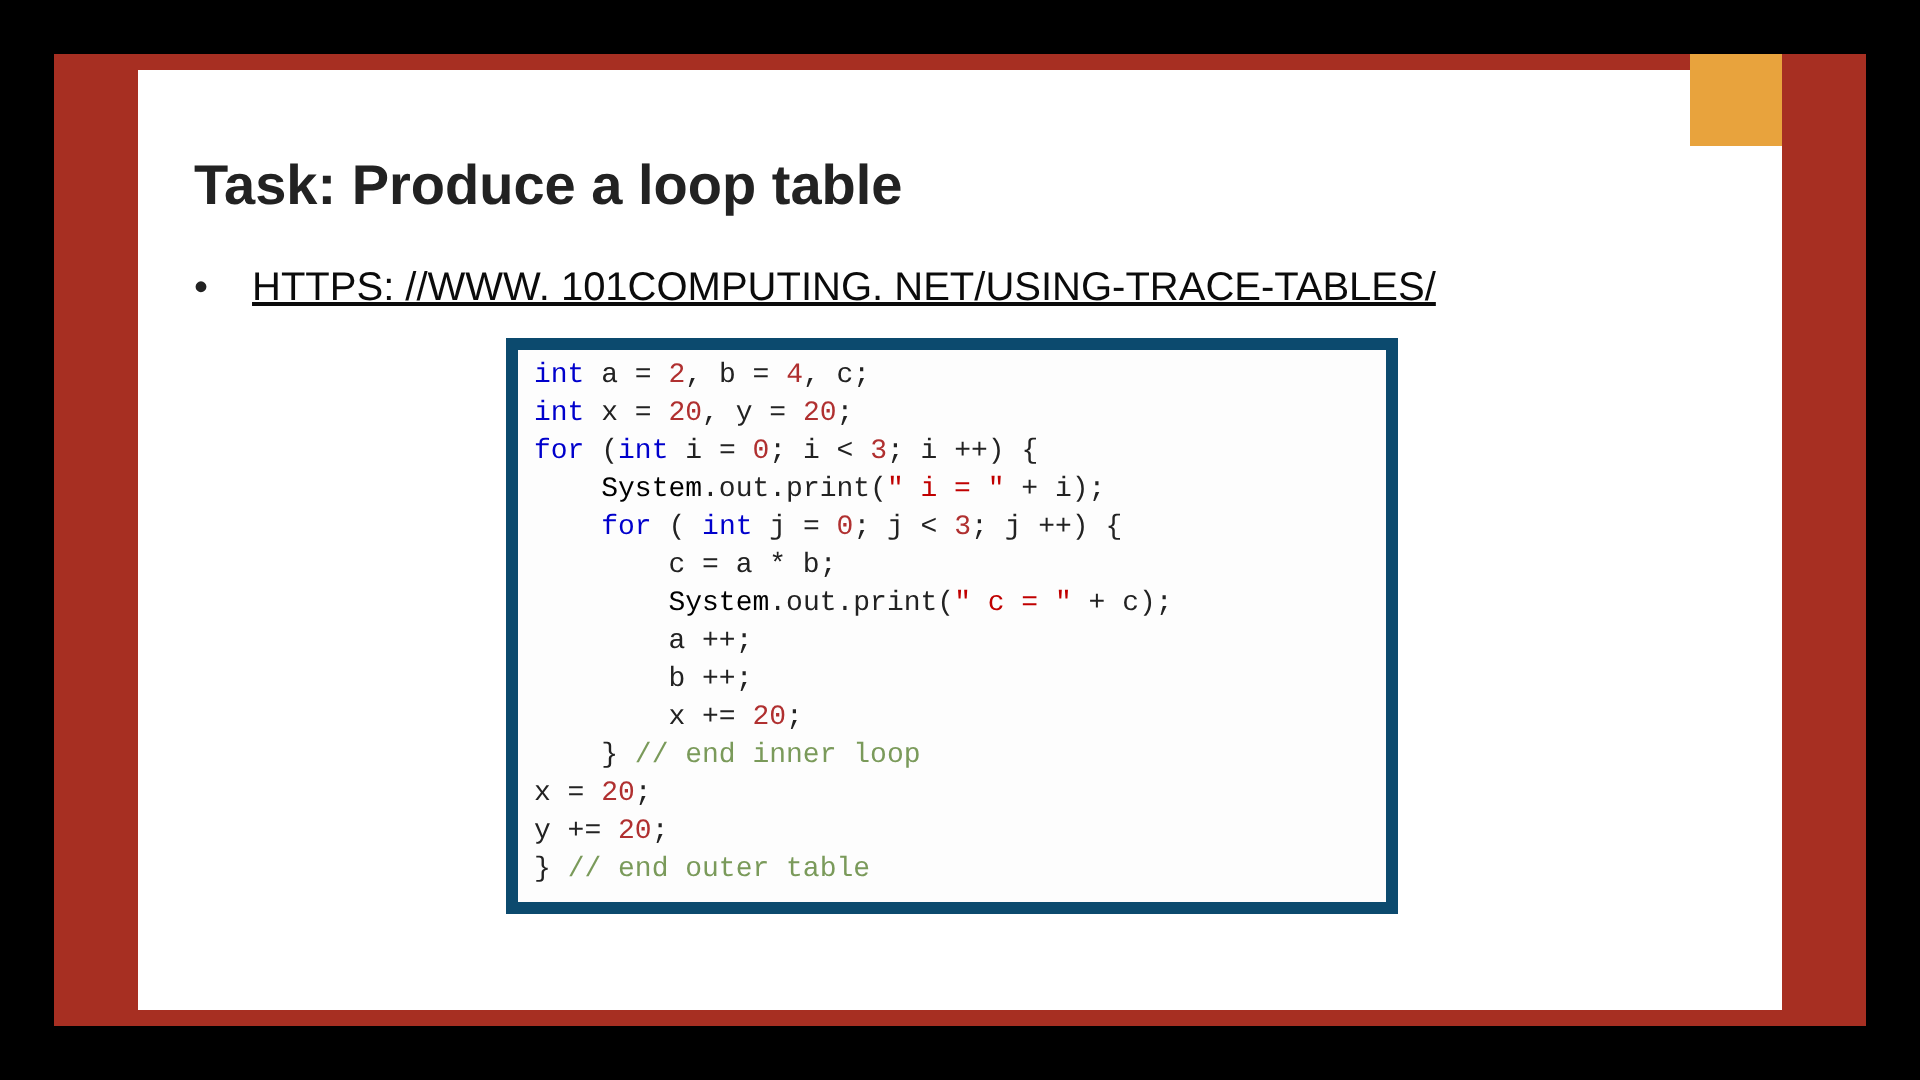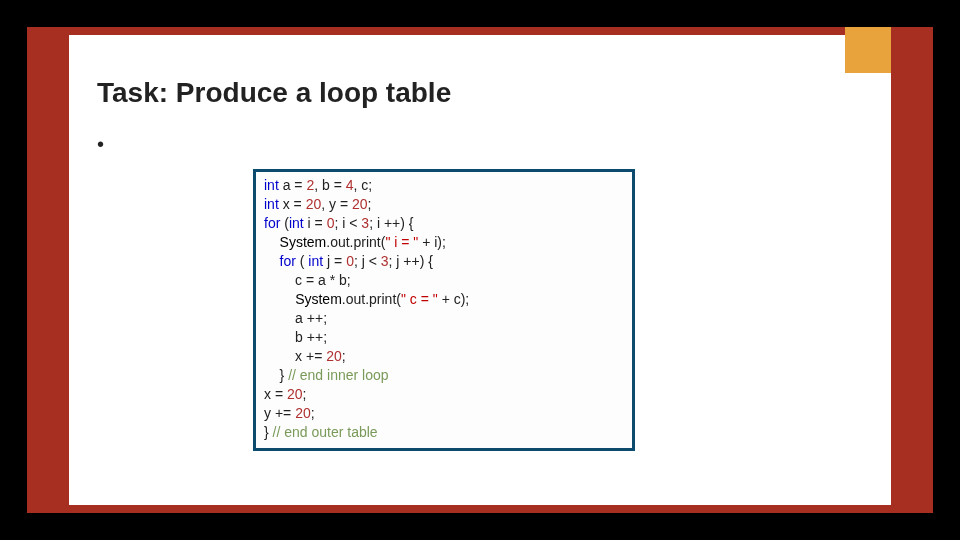--- a/index.html
+++ b/index.html
@@ -61,25 +61,25 @@
   .link {
     font-size: 20px;
     color: #0b0b0b;
     text-decoration: underline;
     line-height: 26px;
   }
   .code-box {
     position: absolute;
     left: 184px;
     top: 134px;
-    width: 382px;
+    width: 446px;
     background: #fdfdfd;
-    border: 3px solid #0c4a6e;
+    border: 6px solid #0c4a6e;
     padding: 4px 8px 6px 8px;
-    font-family: Liberation Sans, sans-serif;
+    font-family: Liberation Mono, monospace;
     font-size: 14px;
     line-height: 19px;
     color: #222;
     white-space: pre;
   }
   .kw  { color: #0000cc; }
   .num { color: #b03030; }
   .str { color: #c00000; }
   .id  { color: #000000; }
   .cm  { color: #7a9a5a; }
@@ -88,20 +88,21 @@
 <body>
 
 <div class="slide">
   <div class="slide-inner">
     <div class="accent-block"></div>
 
     <div class="title">Task: Produce a loop table</div>
 
     <div class="bullet-row">
       <span class="bullet-dot">•</span>
+      <a href="#" class="link">HTTPS: //WWW. 101COMPUTING. NET/USING-TRACE-TABLES/</a>
     </div>
 
     <div class="code-box" id="code-box"><span class="kw">int</span> a = <span class="num">2</span>, b = <span class="num">4</span>, c;
 <span class="kw">int</span> x = <span class="num">20</span>, y = <span class="num">20</span>;
 <span class="kw">for</span> (<span class="kw">int</span> i = <span class="num">0</span>; i &lt; <span class="num">3</span>; i ++) {
     <span class="id">System</span>.out.print(<span class="str">" i = "</span> + i);
     <span class="kw">for</span> ( <span class="kw">int</span> j = <span class="num">0</span>; j &lt; <span class="num">3</span>; j ++) {
         c = a * b;
         <span class="id">System</span>.out.print(<span class="str">" c = "</span> + c);
         a ++;

